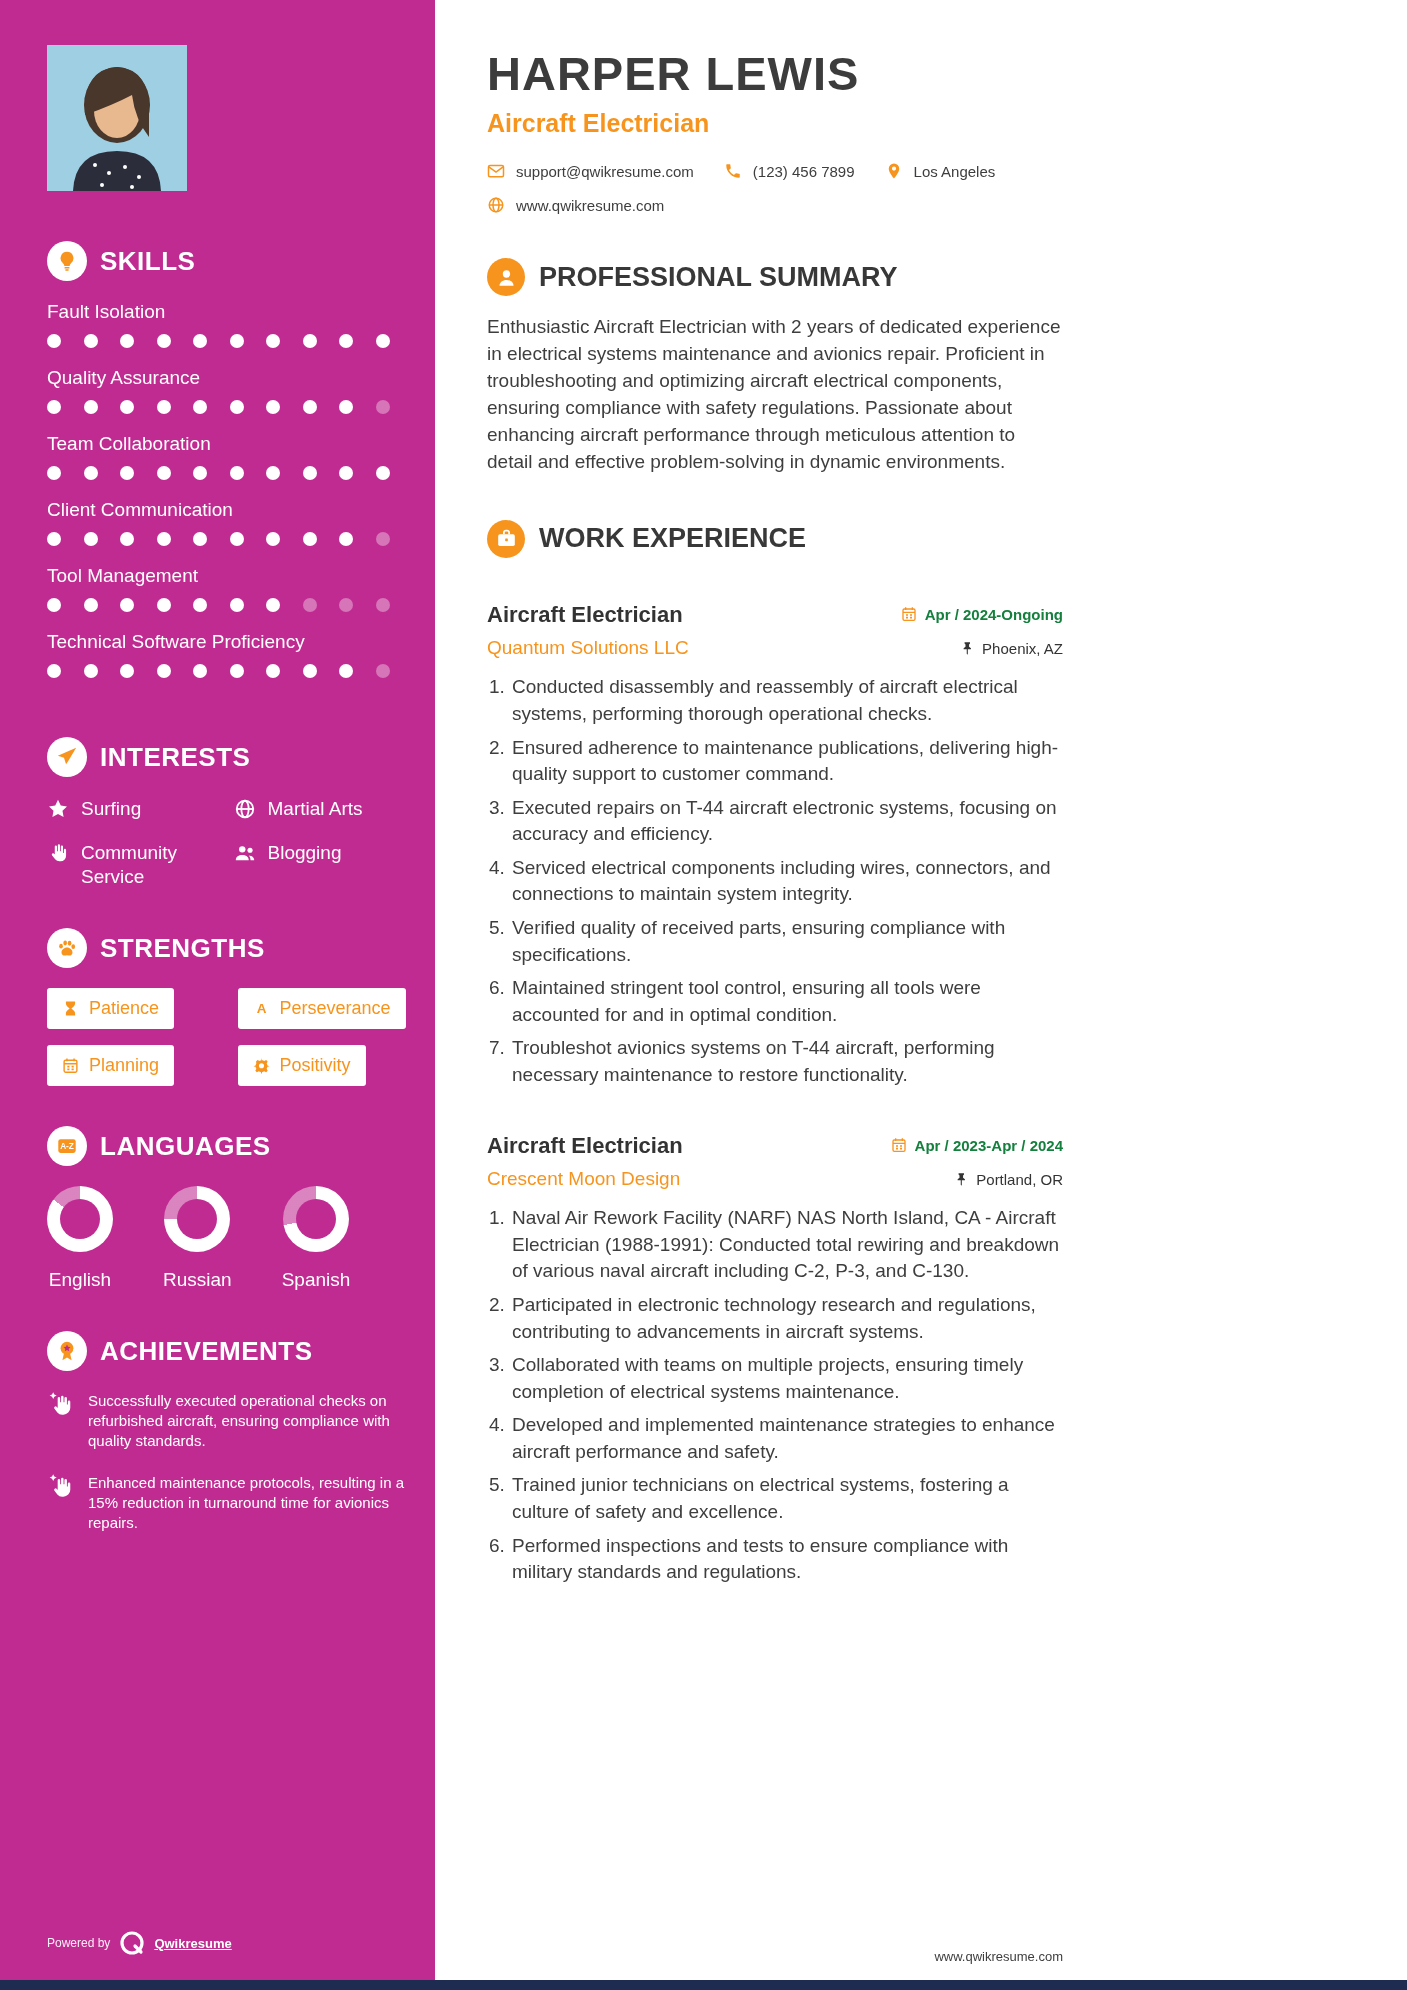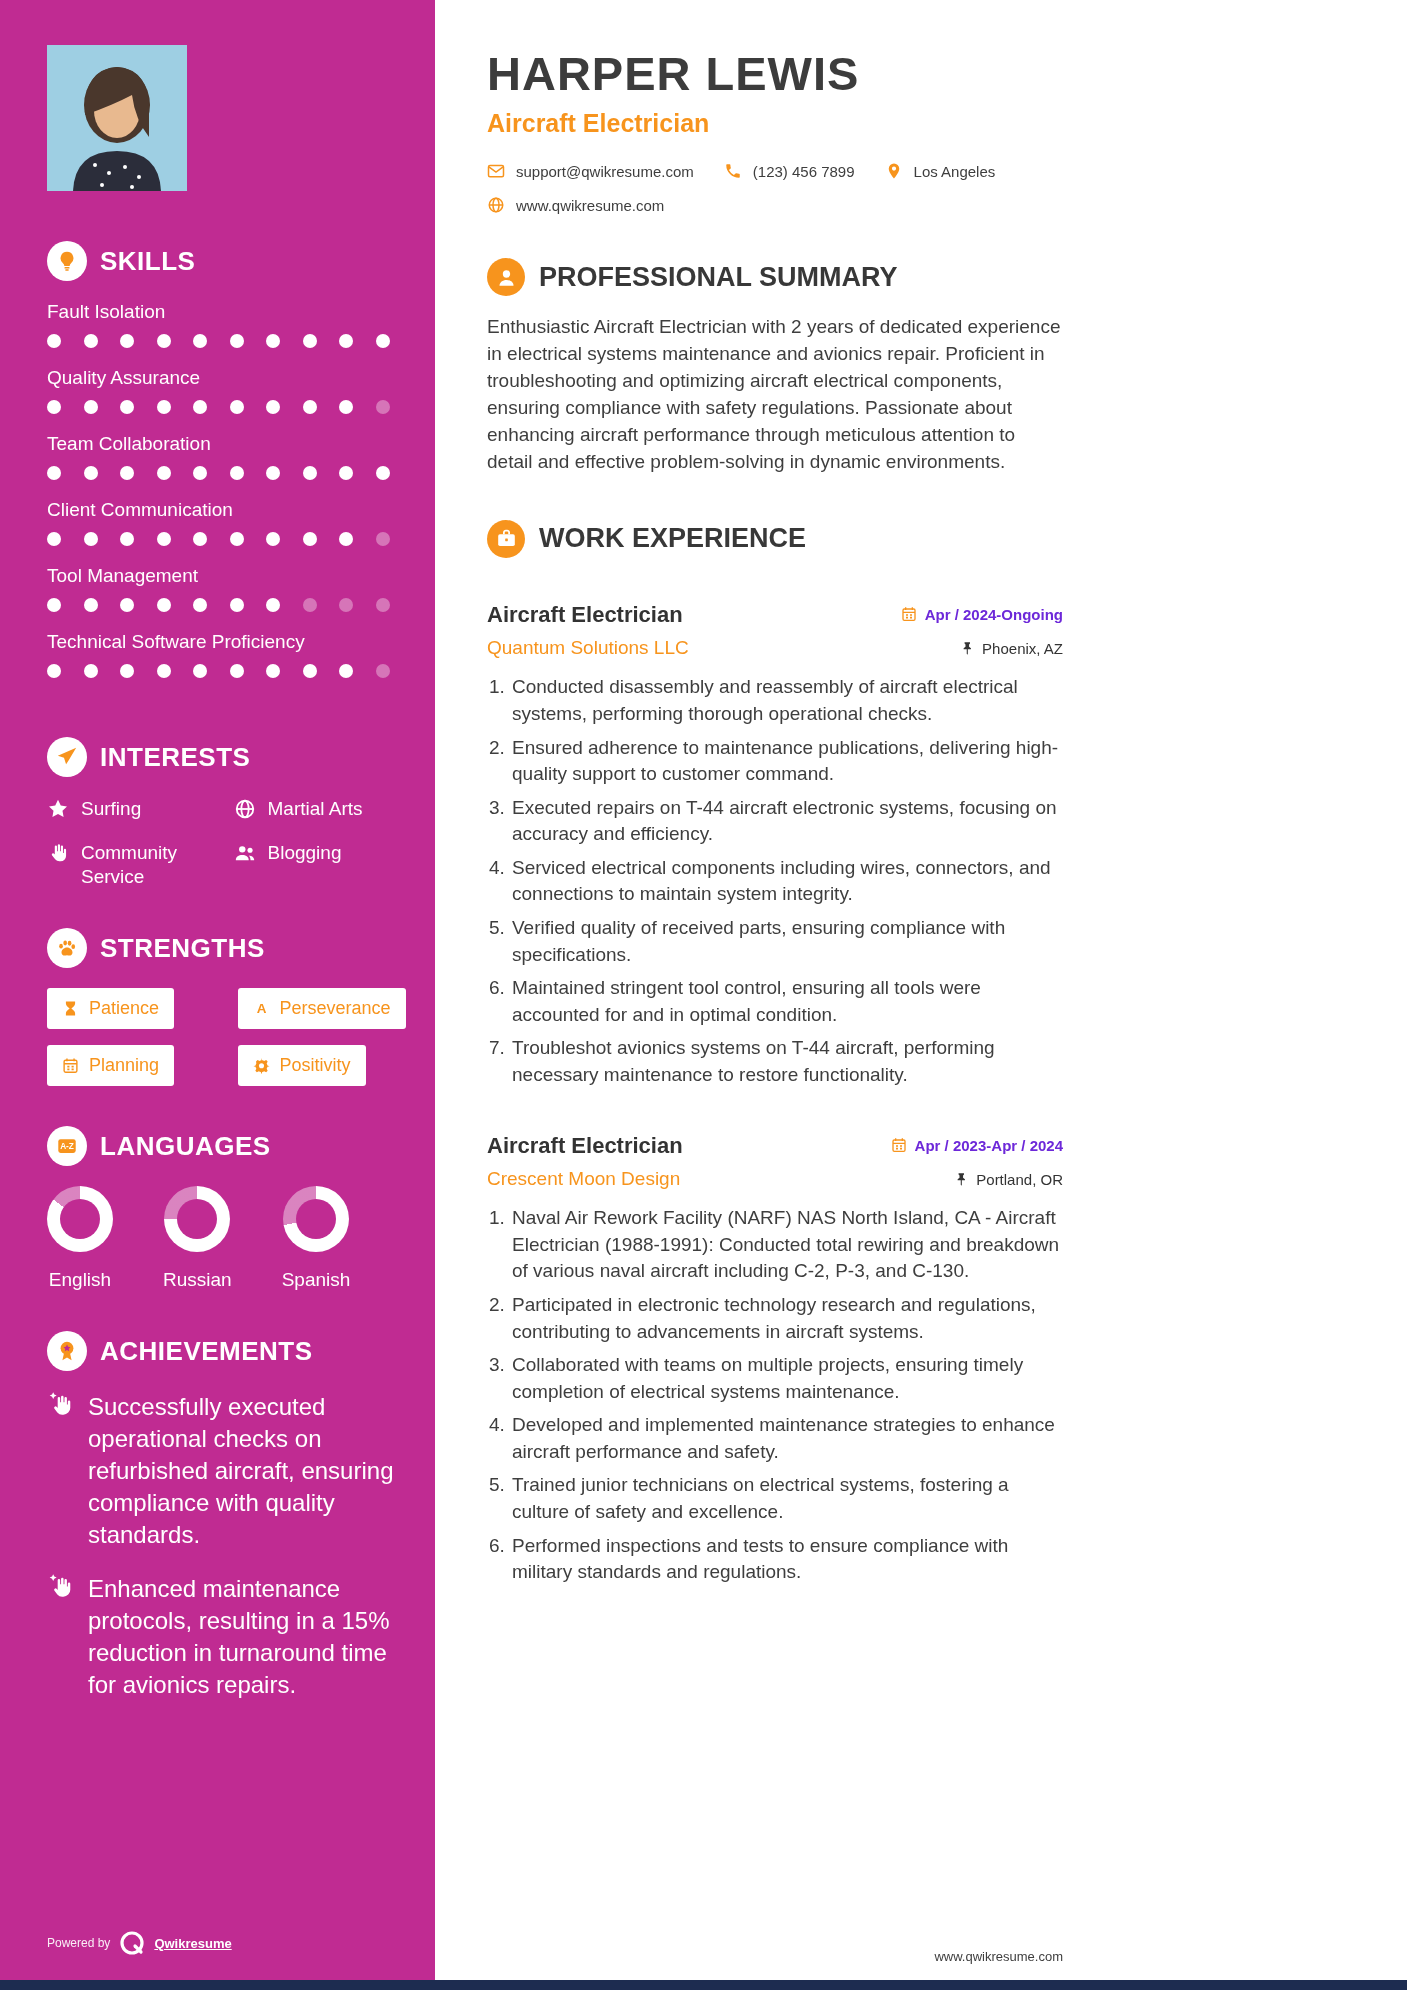--- a/index.html
+++ b/index.html
@@ -40,21 +40,21 @@
 
   .langs{display:flex;gap:50px;margin-top:6px;}
   .lang{display:flex;flex-direction:column;align-items:center;}
   .donut{width:66px;height:66px;border-radius:50%;position:relative;display:block;}
   .donut::after{content:"";position:absolute;inset:13px;border-radius:50%;background:var(--mag);}
   .lang-label{margin-top:17px;font-size:19px;}
 
   .ach{display:flex;gap:14px;margin-bottom:22px;}
   .ach-icon{width:27px;height:27px;flex:0 0 27px;color:#fff;}
   .ach-icon svg{width:100%;height:100%;}
-  .ach-text{font-size:24px;line-height:1.33;}
+  .ach-text{font-size:15px;line-height:1.33;}
 
   .side-footer{margin-top:auto;display:flex;align-items:center;gap:9px;font-size:12px;color:rgba(255,255,255,.92);}
   .side-footer .logo{width:26px;height:26px;display:inline-flex;}
   .side-footer .logo svg{width:100%;height:100%;}
   .brand{font-size:13px;font-weight:600;text-decoration:underline;color:#fff;cursor:pointer;}
 
   
   .main{flex:1;position:relative;padding:46px 344px 0 52px;border-radius:11px;}
   .name{margin:0;font-size:47px;font-weight:800;letter-spacing:1px;color:#3c3c3c;}
   .role{margin:8px 0 0;font-size:25px;font-weight:600;color:var(--orange);}
@@ -68,21 +68,21 @@
   .sec{margin-top:44px;}
   .sec-head{display:flex;align-items:center;gap:14px;}
   .sec-icon{width:38px;height:38px;border-radius:50%;background:var(--orange);color:#fff;display:flex;align-items:center;justify-content:center;flex:0 0 38px;}
   .sec-icon svg{width:21px;height:21px;}
   .sec-title{margin:0;font-size:27px;font-weight:700;color:#383838;}
   .summary-text{margin:18px 0 0;font-size:19px;line-height:1.42;color:#3e3e3e;}
 
   .job{margin-top:28px;}
   .job-top{display:flex;justify-content:space-between;align-items:baseline;}
   .job-role{margin:0;font-size:22px;font-weight:700;color:#333;}
-  .job-dates{display:flex;align-items:center;gap:8px;font-size:15px;font-weight:700;color:#6d28d9;white-space:nowrap;margin-top:20px;}
+  .job-dates{display:flex;align-items:center;gap:8px;font-size:15px;font-weight:700;color:#15803d;white-space:nowrap;margin-top:20px;}
   .job-sub{display:flex;justify-content:space-between;align-items:center;margin-top:9px;}
   .job-company{font-size:19px;color:var(--orange);}
   .job-loc{display:flex;align-items:center;gap:7px;font-size:15px;color:#333;white-space:nowrap;}
   .meta-icon{width:16px;height:16px;display:inline-flex;}
   .meta-icon svg{width:100%;height:100%;}
   .job-dates .meta-icon{color:var(--orange);}
   .job-loc .meta-icon{color:#333;width:15px;height:15px;}
   .job-bullets{margin:15px 0 0;padding-left:23px;font-size:19px;line-height:1.4;color:#3e3e3e;}
   .job-bullets li{margin-bottom:7px;padding-left:2px;}
 

